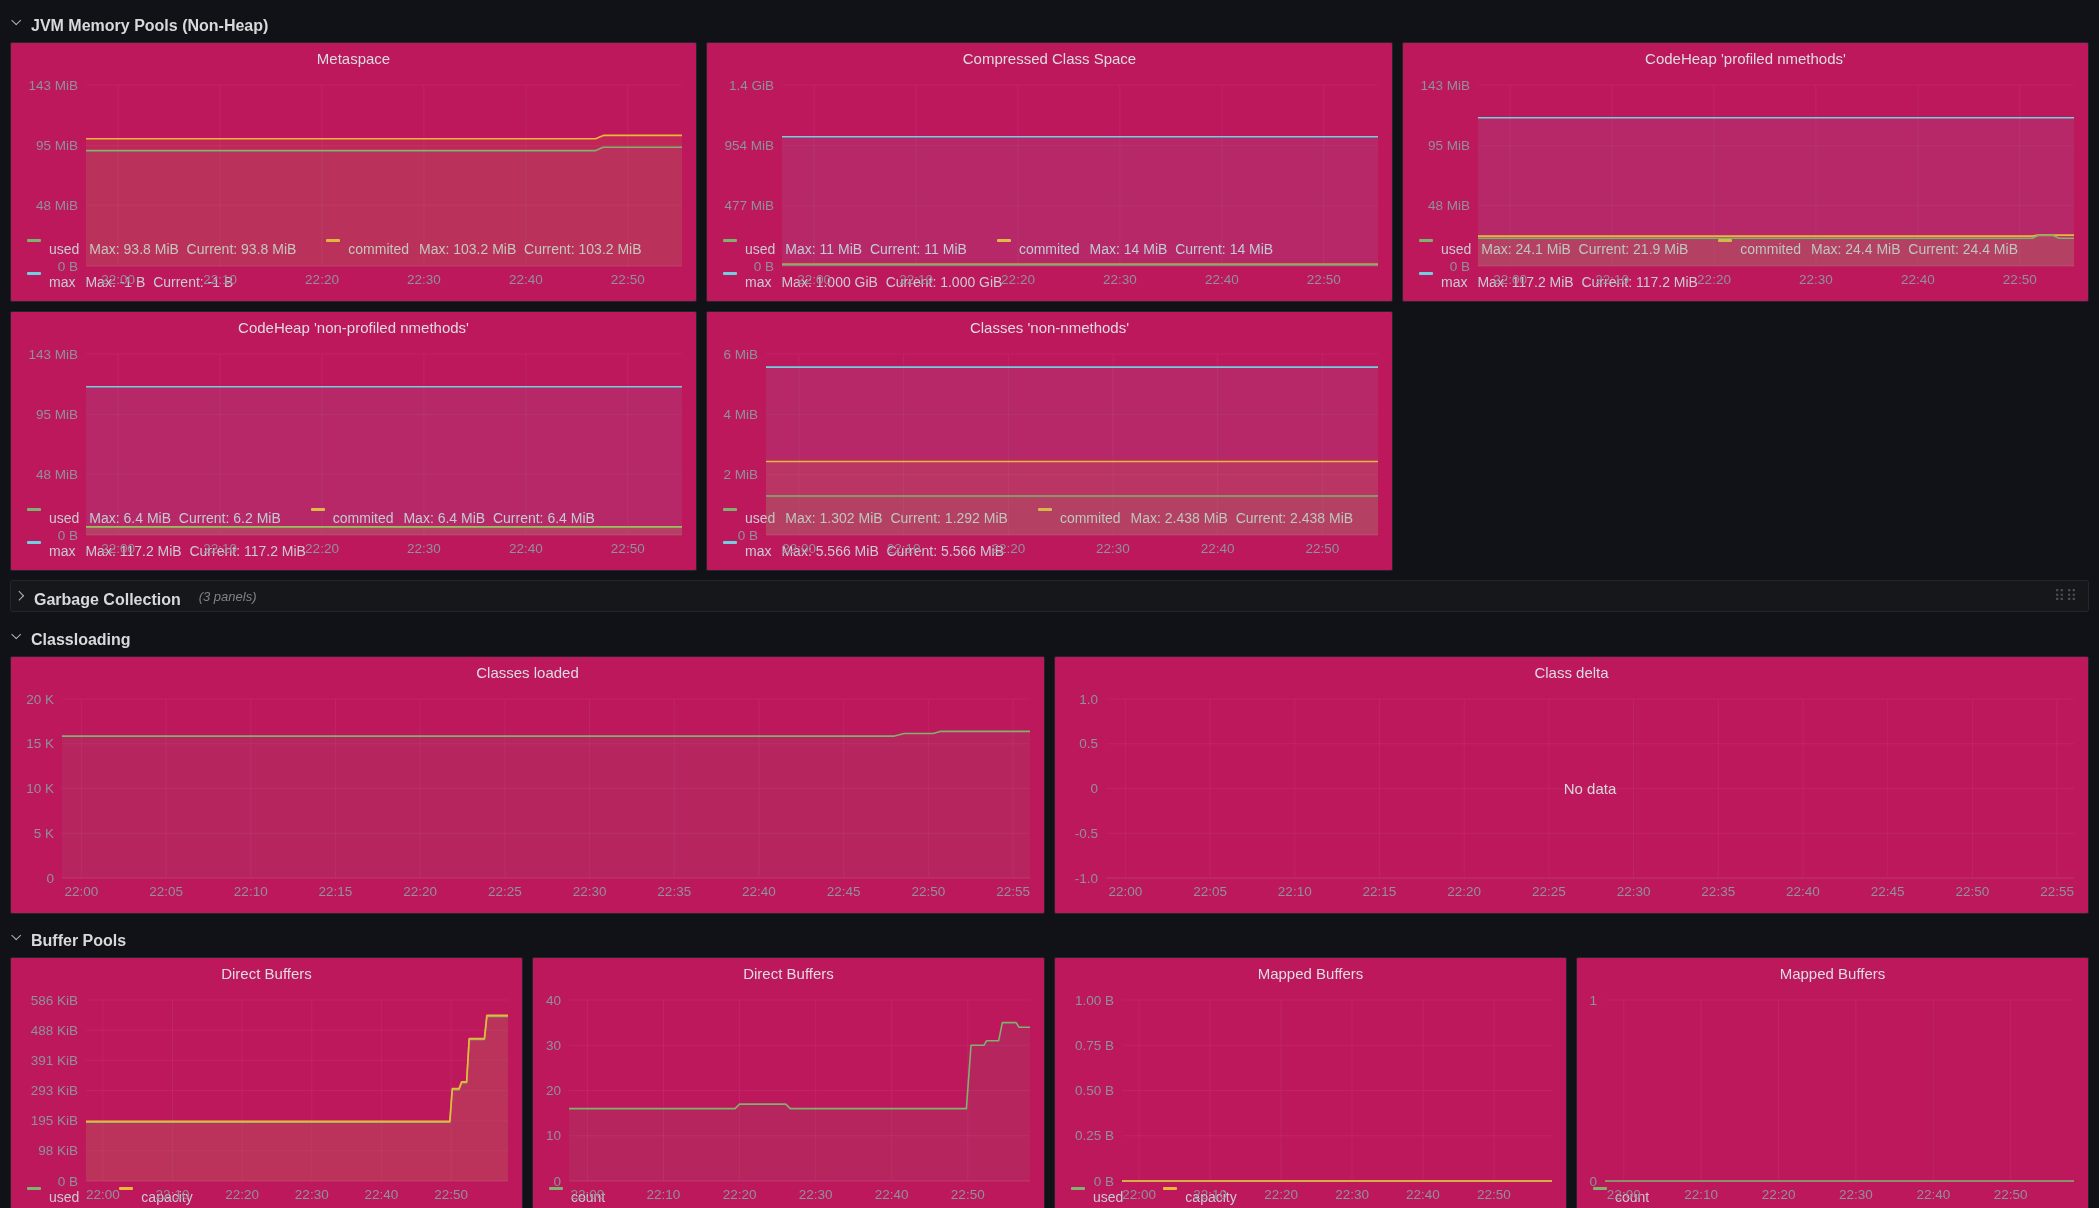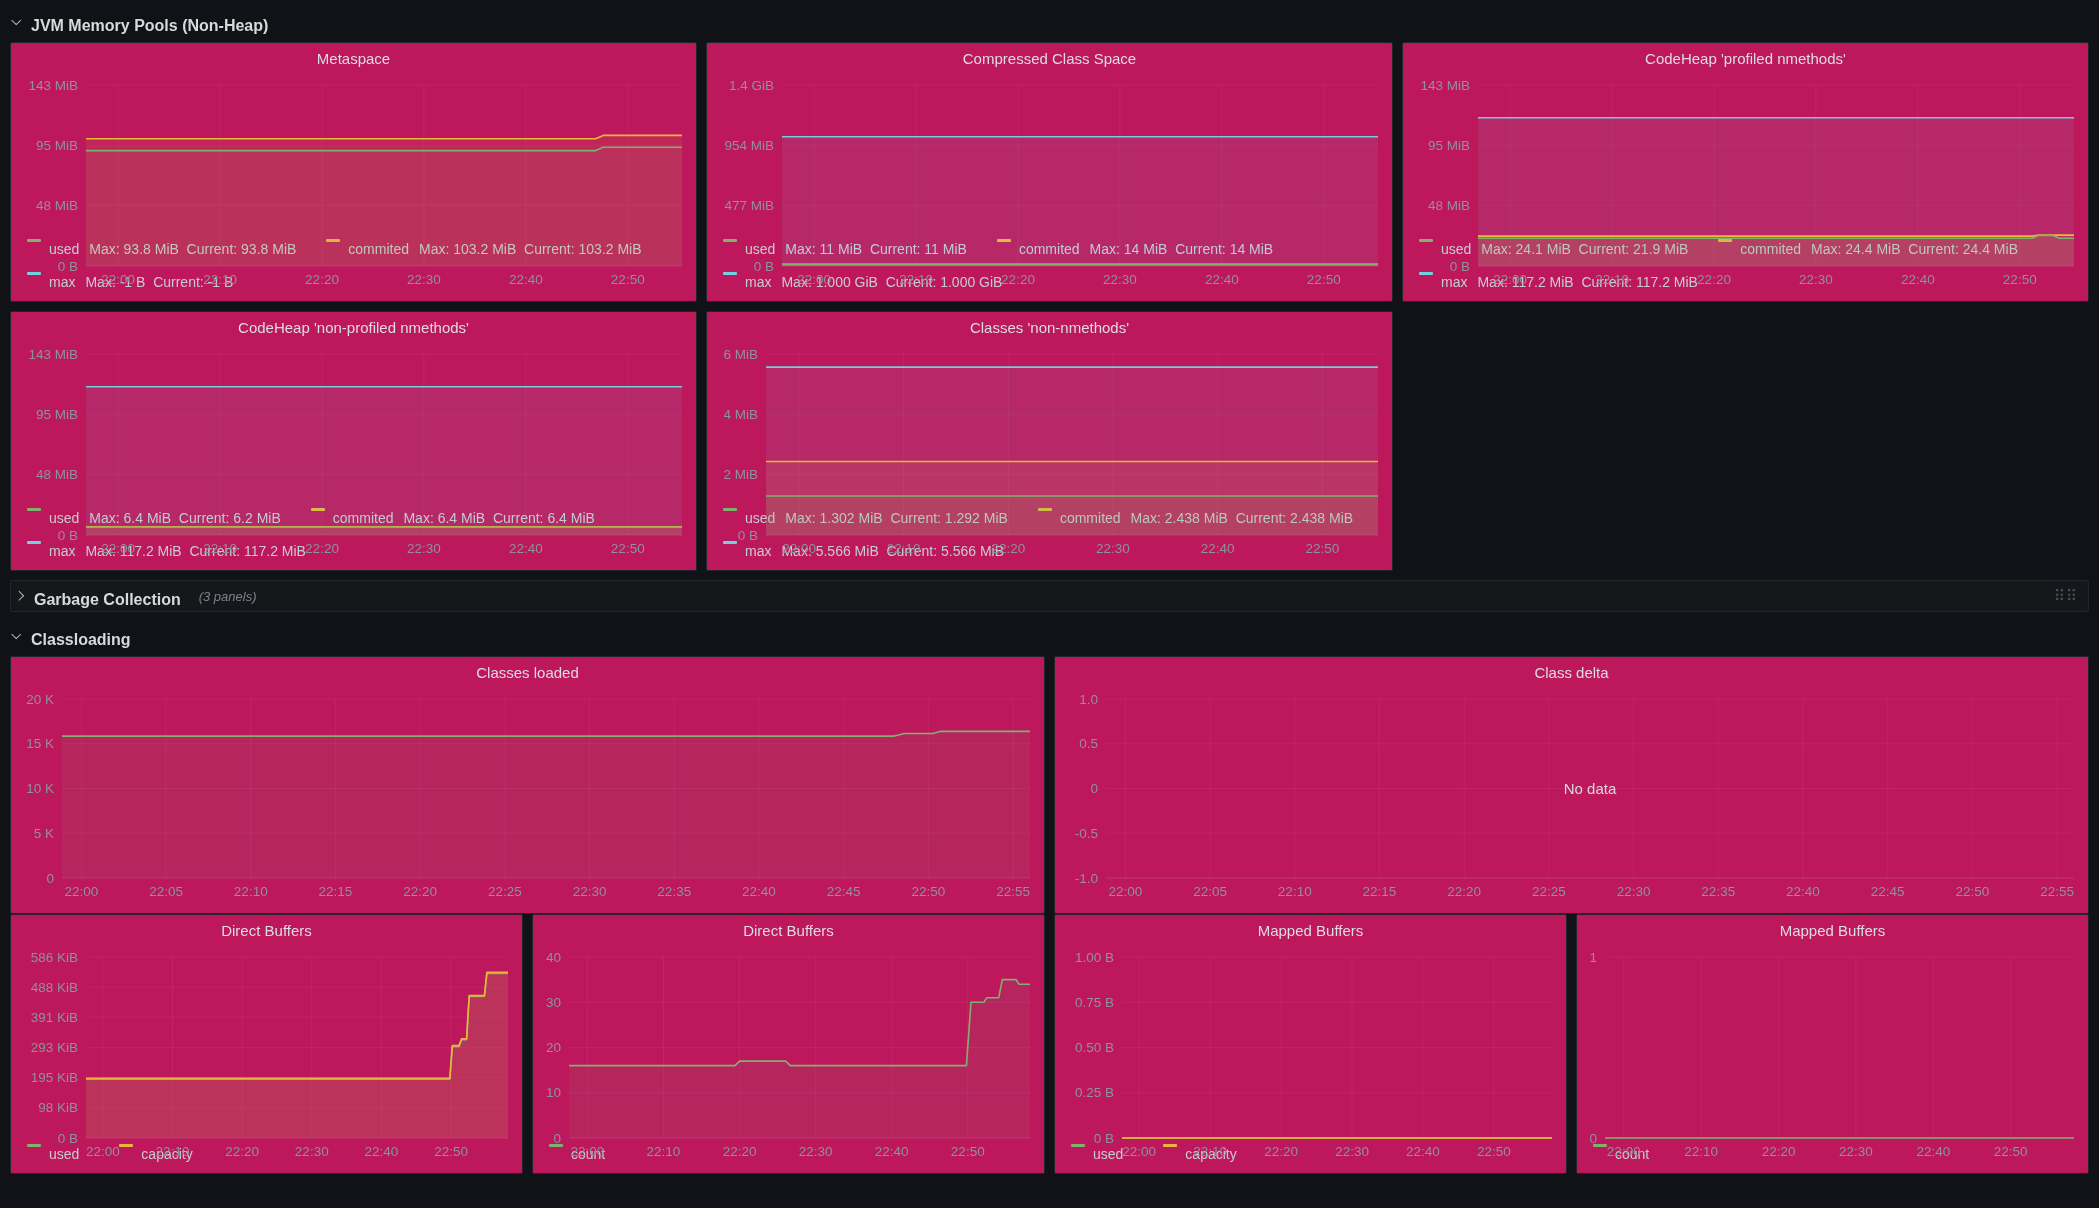--- a/index.html
+++ b/index.html
@@ -24,21 +24,21 @@
   .chev.right { transform:rotate(-45deg) translate(1px,0); }
   .rowbar {
     display:flex; align-items:center; height:32px; margin:9px 0 10px 0;
     background:#16171b; border:1px solid #24262c; border-radius:2px;
     padding:0 10px 0 4px;
   }
   .rowbar .sectitle { font-size:16px; }
   .rownote { font-size:13px; font-style:italic; color:#7d828a; margin-left:18px; }
   .dots { margin-left:auto; color:#4c4f56; font-size:15px; letter-spacing:1px; }
   .grid3 { display:grid; grid-template-columns:repeat(3,1fr); gap:9px; margin-bottom:9px; }
-  .grid2 { display:grid; grid-template-columns:repeat(2,1fr); gap:9px; }
+  .grid2 { display:grid; grid-template-columns:repeat(2,1fr); gap:9px; margin-bottom:9px; }
   .grid4 { display:grid; grid-template-columns:repeat(4,1fr); gap:9px; }
   .panel {
     background:#be185d; border:1px solid #22252b; border-radius:2px;
     display:flex; flex-direction:column; overflow:hidden;
   }
   .h260 { height:260px; }
   .h258 { height:258px; }
   .panel-title {
     height:32px; line-height:32px; text-align:center;
     font-size:15px; font-weight:500; color:#dcdde2; cursor:pointer;
@@ -409,20 +409,24 @@
             <text x="826.66" y="207" text-anchor="middle" class="tick">22:45</text>
             <text x="911.36" y="207" text-anchor="middle" class="tick">22:50</text>
             <text x="996.0600000000001" y="207" text-anchor="middle" class="tick">22:55</text>
             <text x="529" y="104.5" text-anchor="middle" class="nodata">No data</text>
           </svg>
         </div>
       <div class="legend"></div>
     </div>
   </div>
 
+  <div class="secheader">
+    <span class="chev down"></span>
+    <span class="sectitle">Buffer Pools</span>
+  </div>
 
   <div class="grid4">
     <div class="panel h260">
       <div class="panel-title">Direct Buffers</div>
       <div class="chart">
           <svg width="493" height="215">
             <line x1="85.88" y1="10" x2="85.88" y2="191" stroke="rgba(204,204,220,0.07)"></line>
             <line x1="155.51" y1="10" x2="155.51" y2="191" stroke="rgba(204,204,220,0.07)"></line>
             <line x1="225.14" y1="10" x2="225.14" y2="191" stroke="rgba(204,204,220,0.07)"></line>
             <line x1="294.77" y1="10" x2="294.77" y2="191" stroke="rgba(204,204,220,0.07)"></line>

